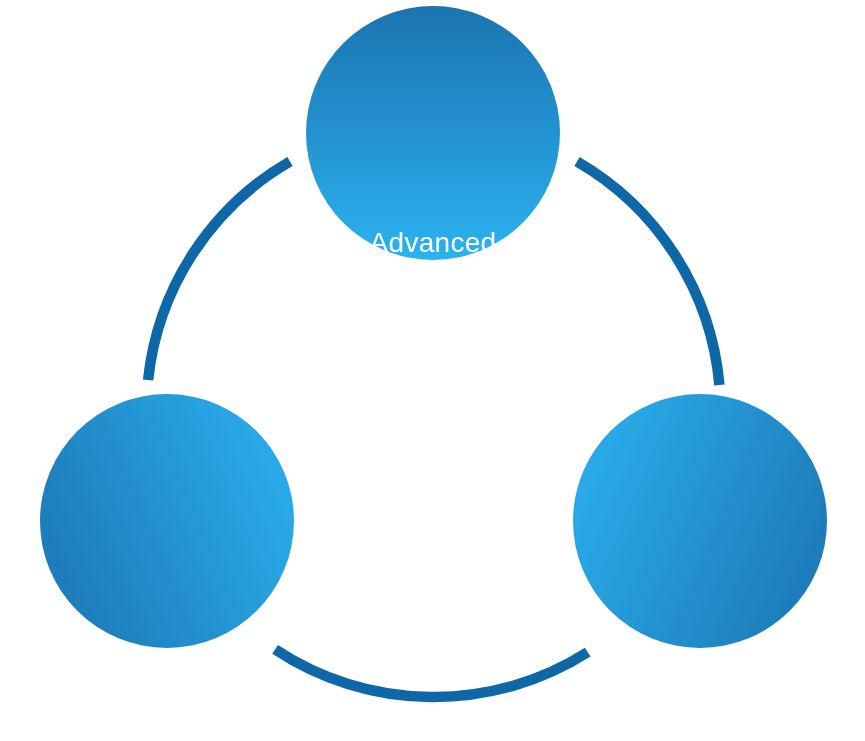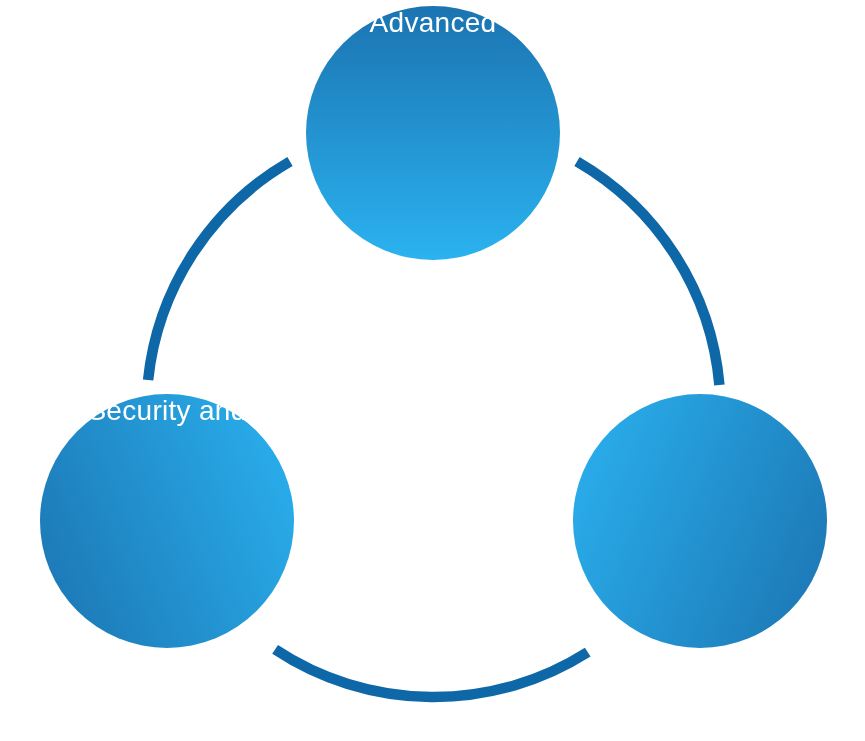--- a/index.html
+++ b/index.html
@@ -33,21 +33,21 @@
     stroke: var(--arc);
     stroke-width: 10.5;
     stroke-linecap: butt;
   }
   .node {
     position: absolute;
     width: 254px;
     height: 254px;
     border-radius: 50%;
     display: flex;
-    align-items: flex-start;
+    align-items: flex-end;
     justify-content: center;
     text-align: center;
   }
   
   .node-top   { left: 306px; top: 6px;
                 background: linear-gradient(180deg, var(--dark) 0%, var(--light) 100%); }
   .node-left  { left: 40px;  top: 394px;
                 background: linear-gradient(67deg,  var(--dark) 0%, var(--light) 100%); }
   .node-right { left: 573px; top: 394px;
                 background: linear-gradient(293deg, var(--dark) 0%, var(--light) 100%); }
@@ -73,21 +73,20 @@
   </svg>
 
   <div class="node node-top">
     <div class="node-label">
       <span class="line">Advanced</span>
     </div>
   </div>
 
   <div class="node node-left">
     <div class="node-label">
-      <span class="line">Security and</span>
     </div>
   </div>
 
   <div class="node node-right">
     <div class="node-label">
     </div>
   </div>
 
 </div>
 

